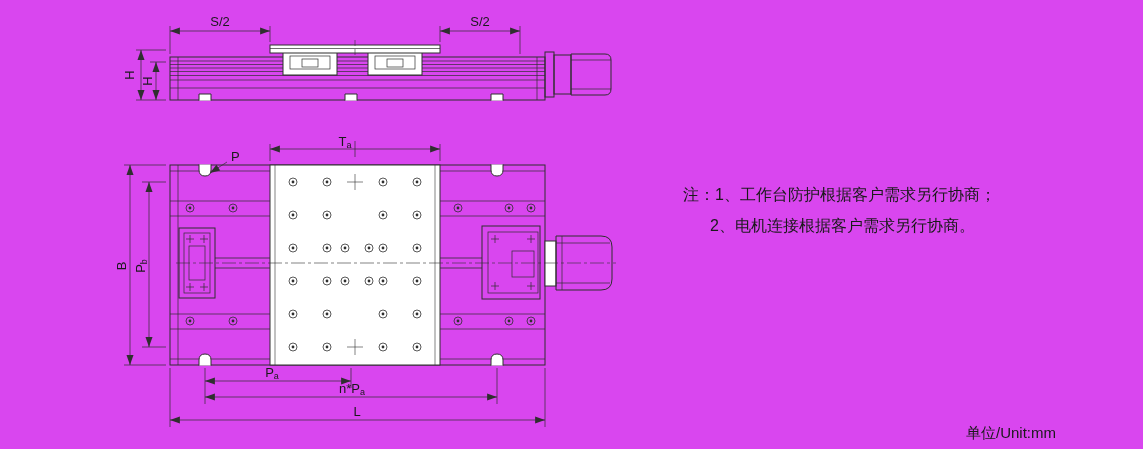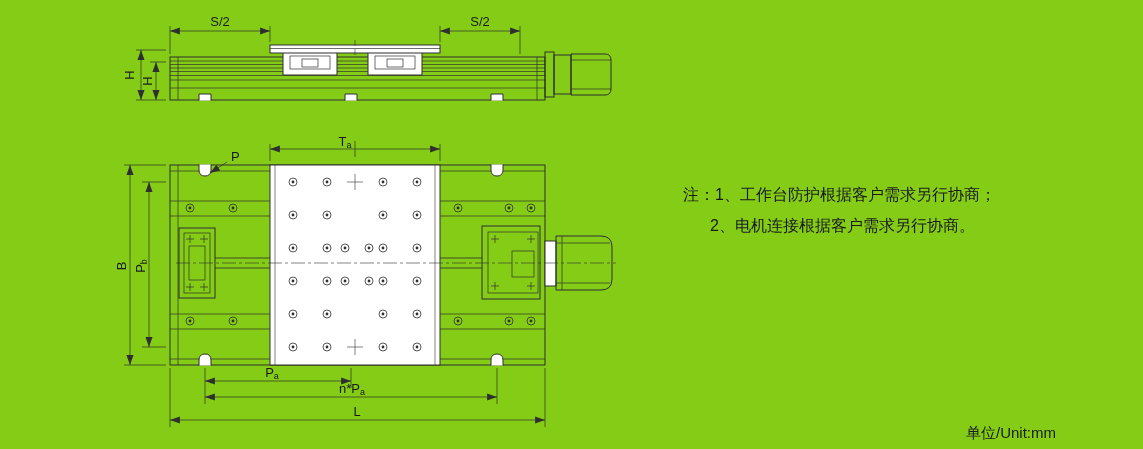--- a/index.html
+++ b/index.html
@@ -1,16 +1,16 @@
 <!DOCTYPE html>
 <html><head>
 <meta charset="utf-8">
 <style>
   html,body{margin:0;padding:0;background:#ffffff;}
-  .canvas{width:1143px;height:449px;background:#84cc16;position:relative;overflow:hidden;}
+  .canvas{width:1143px;height:449px;background:#d946ef;position:relative;overflow:hidden;}
   svg{display:block;}
   svg text{font-family:"Liberation Sans","DejaVu Sans",sans-serif;fill:#1a1a1a;}
   .dimtxt{font-size:13px;}
   .sub{font-size:9px;}
   .notes-txt{font-size:16px;}
   .unit-txt{font-size:15px;}
 </style>
 </head>
 <body>
 

